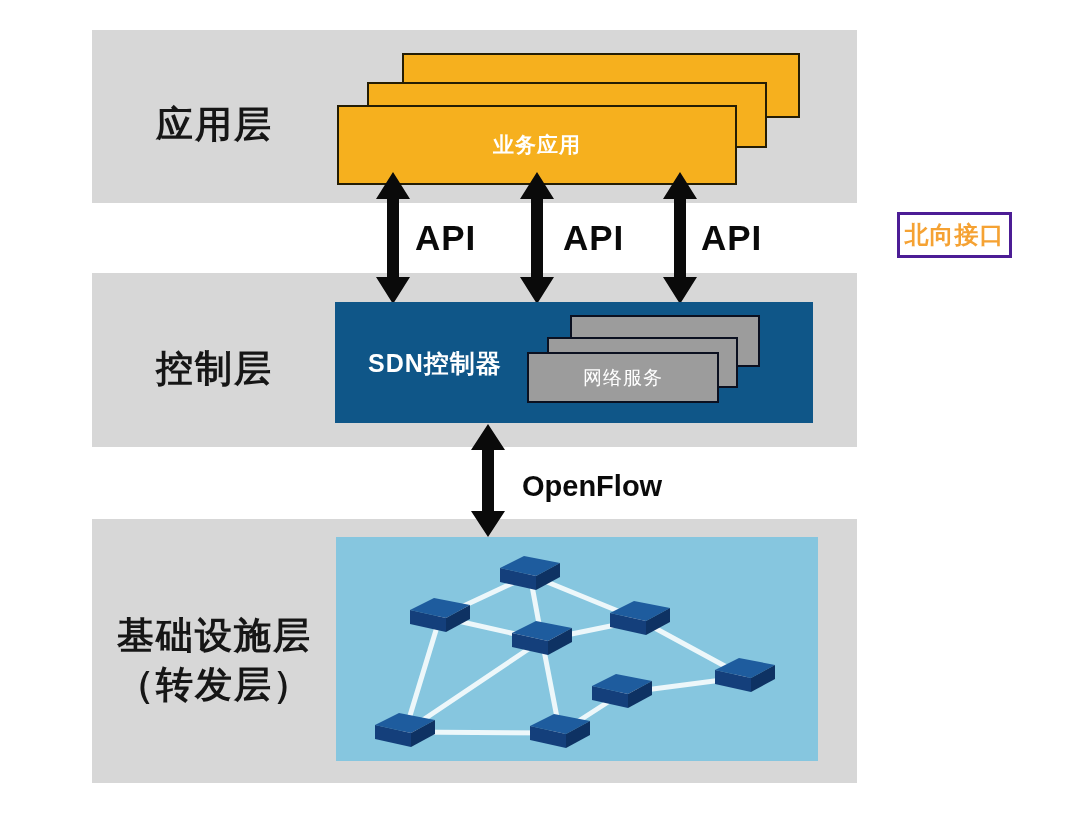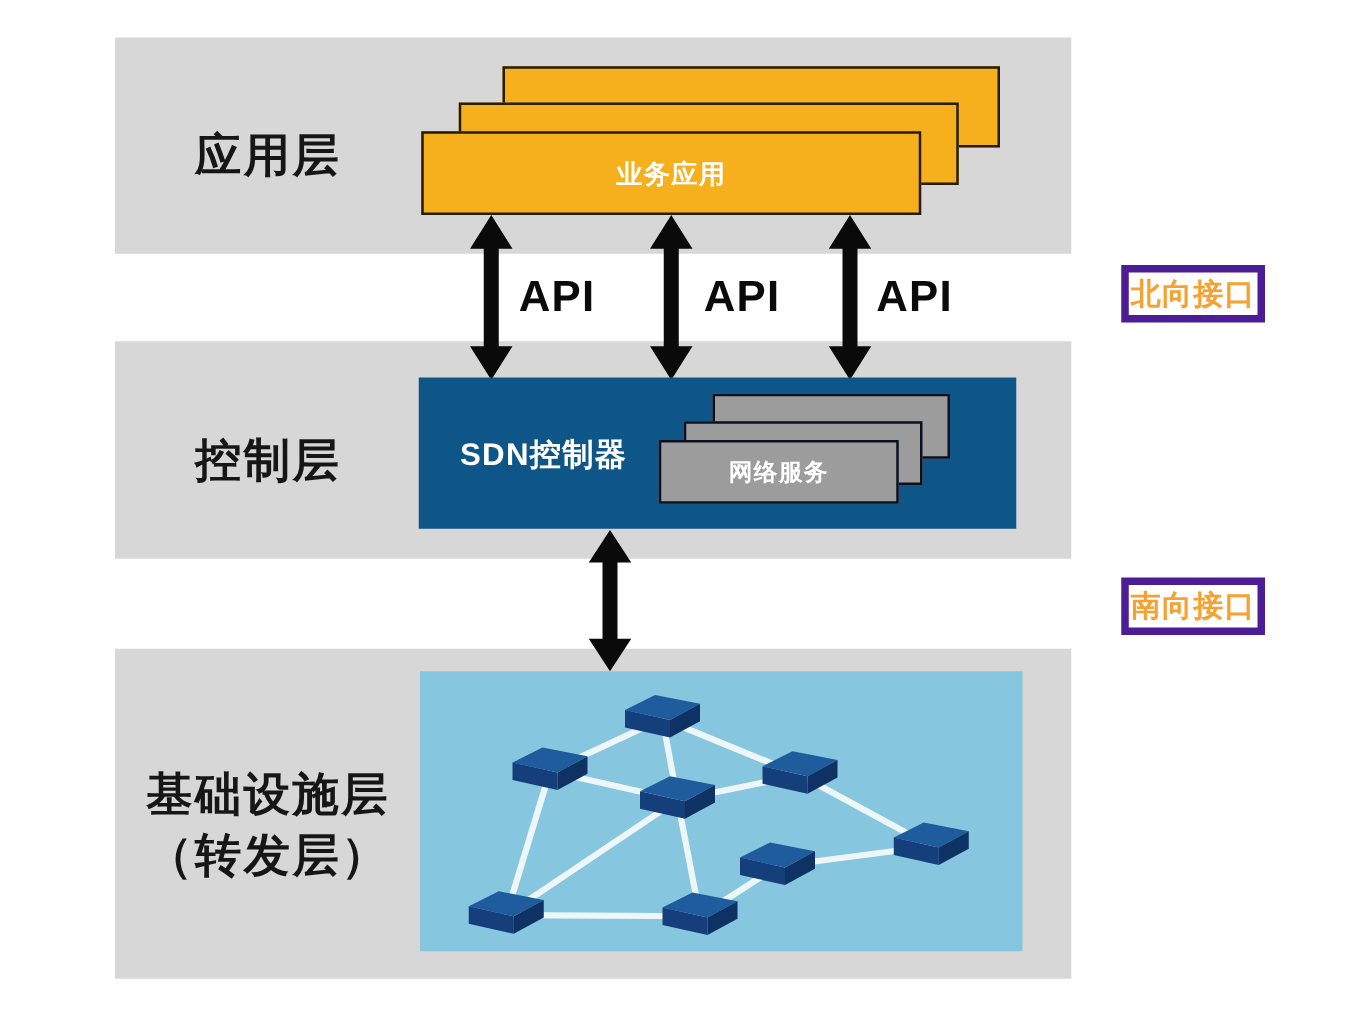--- a/index.html
+++ b/index.html
@@ -26,43 +26,43 @@
 
   .band-label{position:absolute;left:92px;width:245px;text-align:center;
     font-size:37px;font-weight:bold;color:#161616;letter-spacing:2px;}
   .band-label.l1{top:100px;}
   .band-label.l2{top:344px;}
   .band-label.l3{top:611px;line-height:49px;}
 
   .stack-box{position:absolute;border:2px solid #241d04;background:var(--app-yellow);}
   .app-back{left:402px;top:53px;width:398px;height:65px;}
   .app-mid{left:367px;top:82px;width:400px;height:66px;}
-  .app-front{left:337px;top:105px;width:400px;height:67px;
+  .app-front{left:337px;top:105px;width:400px;height:80px;
     display:flex;align-items:center;justify-content:center;}
   .app-front span{color:#ffffff;font-size:21px;font-weight:bold;letter-spacing:1px;}
 
   .controller-box{position:absolute;left:335px;top:302px;width:478px;height:121px;
     background:var(--control-blue);}
   .controller-label{position:absolute;left:368px;top:347px;color:#ffffff;
     font-size:25px;font-weight:bold;letter-spacing:1px;text-align:right;}
 
   .svc-box{position:absolute;background:var(--service-gray);border:2px solid #0b1020;}
   .svc-back{left:570px;top:315px;width:190px;height:52px;}
   .svc-mid{left:547px;top:337px;width:191px;height:51px;}
   .svc-front{left:527px;top:352px;width:192px;height:51px;
     display:flex;align-items:center;justify-content:center;}
-  .svc-front span{color:#ffffff;font-size:19px;font-weight:bold;letter-spacing:1px;}
+  .svc-front span{color:#ffffff;font-size:19px;font-weight:normal;letter-spacing:1px;}
 
   .v-arrow{position:absolute;}
   .api-label{position:absolute;top:218px;font-size:35px;font-weight:bold;color:#0a0a0a;
     letter-spacing:1px;}
   .openflow-label{position:absolute;left:522px;top:470px;font-size:29px;font-weight:bold;
     color:#0a0a0a;}
 
-  .iface-label{position:absolute;background:#ffffff;border:6px solid #4c1d95;
+  .iface-label{position:absolute;background:#ffffff;border:3px solid #4c1d95;
     display:flex;align-items:center;justify-content:center;
     color:var(--interface-orange);font-size:24px;font-weight:bold;letter-spacing:1px;}
   .iface-north{left:897px;top:212px;width:115px;height:46px;}
   .iface-eastwest{left:885px;top:333px;width:139px;height:49px;}
   .iface-south{left:897px;top:462px;width:115px;height:46px;}
 
   .topology{position:absolute;left:336px;top:537px;width:482px;height:224px;
     background:var(--topology-bg);}
 </style>
 </head>
@@ -105,26 +105,24 @@
 
   <div class="svc-box svc-back"></div>
   <div class="svc-box svc-mid"></div>
   <div class="svc-box svc-front">
     <span>网络服务</span>
   </div>
 
   <svg class="v-arrow" style="left:470px;top:424px;" width="36" height="113" viewBox="0 0 36 113">
     <polygon points="18,0 35,26 24,26 24,87 35,87 18,113 1,87 12,87 12,26 1,26" fill="var(--arrow-black)"></polygon>
   </svg>
+  <span class="openflow-label">OpenFlow</span>
 
   <div class="iface-label iface-north">
     <span>北向接口</span>
-  </div>
-  <div class="iface-label iface-south">
-    <span>南向接口</span>
   </div>
 
   <svg class="topology" viewBox="0 0 482 224">
       <line x1="194" y1="38" x2="104" y2="80" stroke="var(--link-white)" stroke-width="5" stroke-linecap="round"></line>
       <line x1="194" y1="38" x2="206" y2="103" stroke="var(--link-white)" stroke-width="5" stroke-linecap="round"></line>
       <line x1="194" y1="38" x2="304" y2="83" stroke="var(--link-white)" stroke-width="5" stroke-linecap="round"></line>
       <line x1="104" y1="80" x2="206" y2="103" stroke="var(--link-white)" stroke-width="5" stroke-linecap="round"></line>
       <line x1="206" y1="103" x2="304" y2="83" stroke="var(--link-white)" stroke-width="5" stroke-linecap="round"></line>
       <line x1="304" y1="83" x2="409" y2="140" stroke="var(--link-white)" stroke-width="5" stroke-linecap="round"></line>
       <line x1="104" y1="80" x2="69" y2="195" stroke="var(--link-white)" stroke-width="5" stroke-linecap="round"></line>

